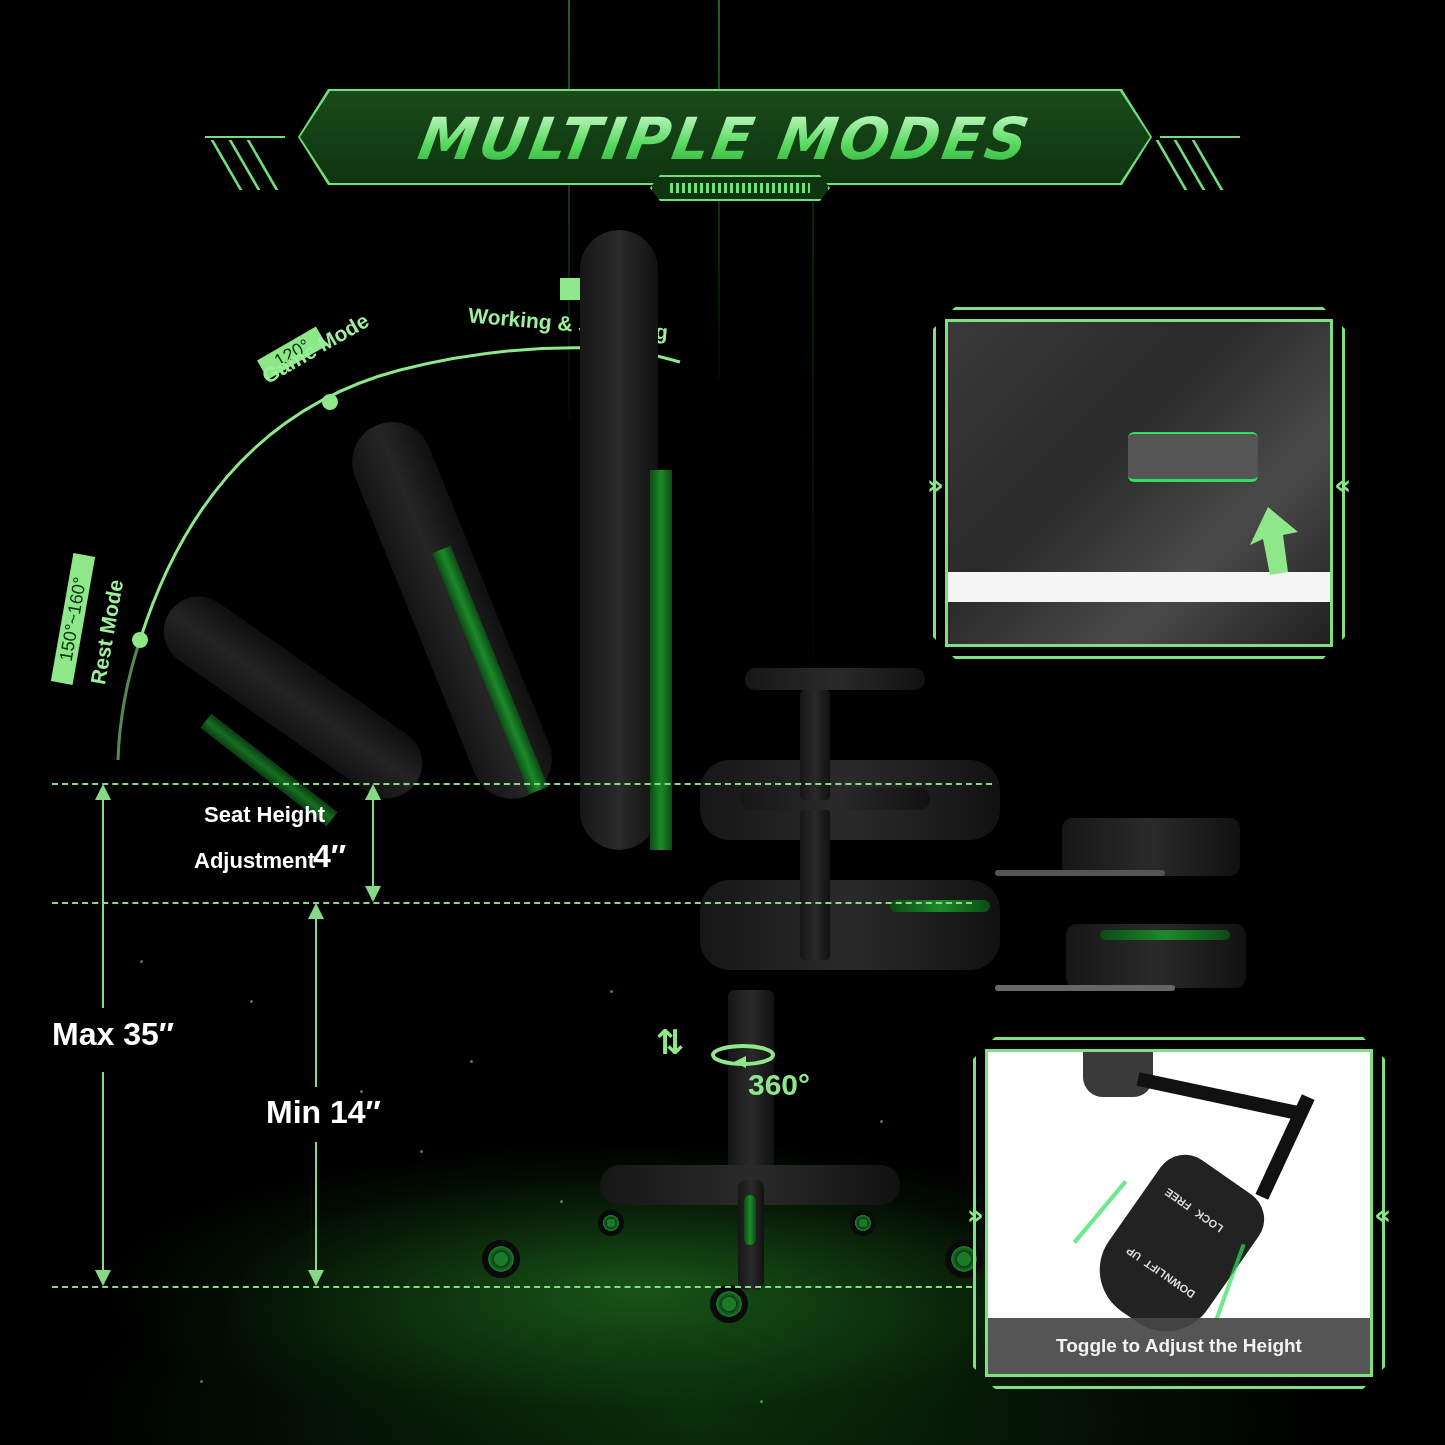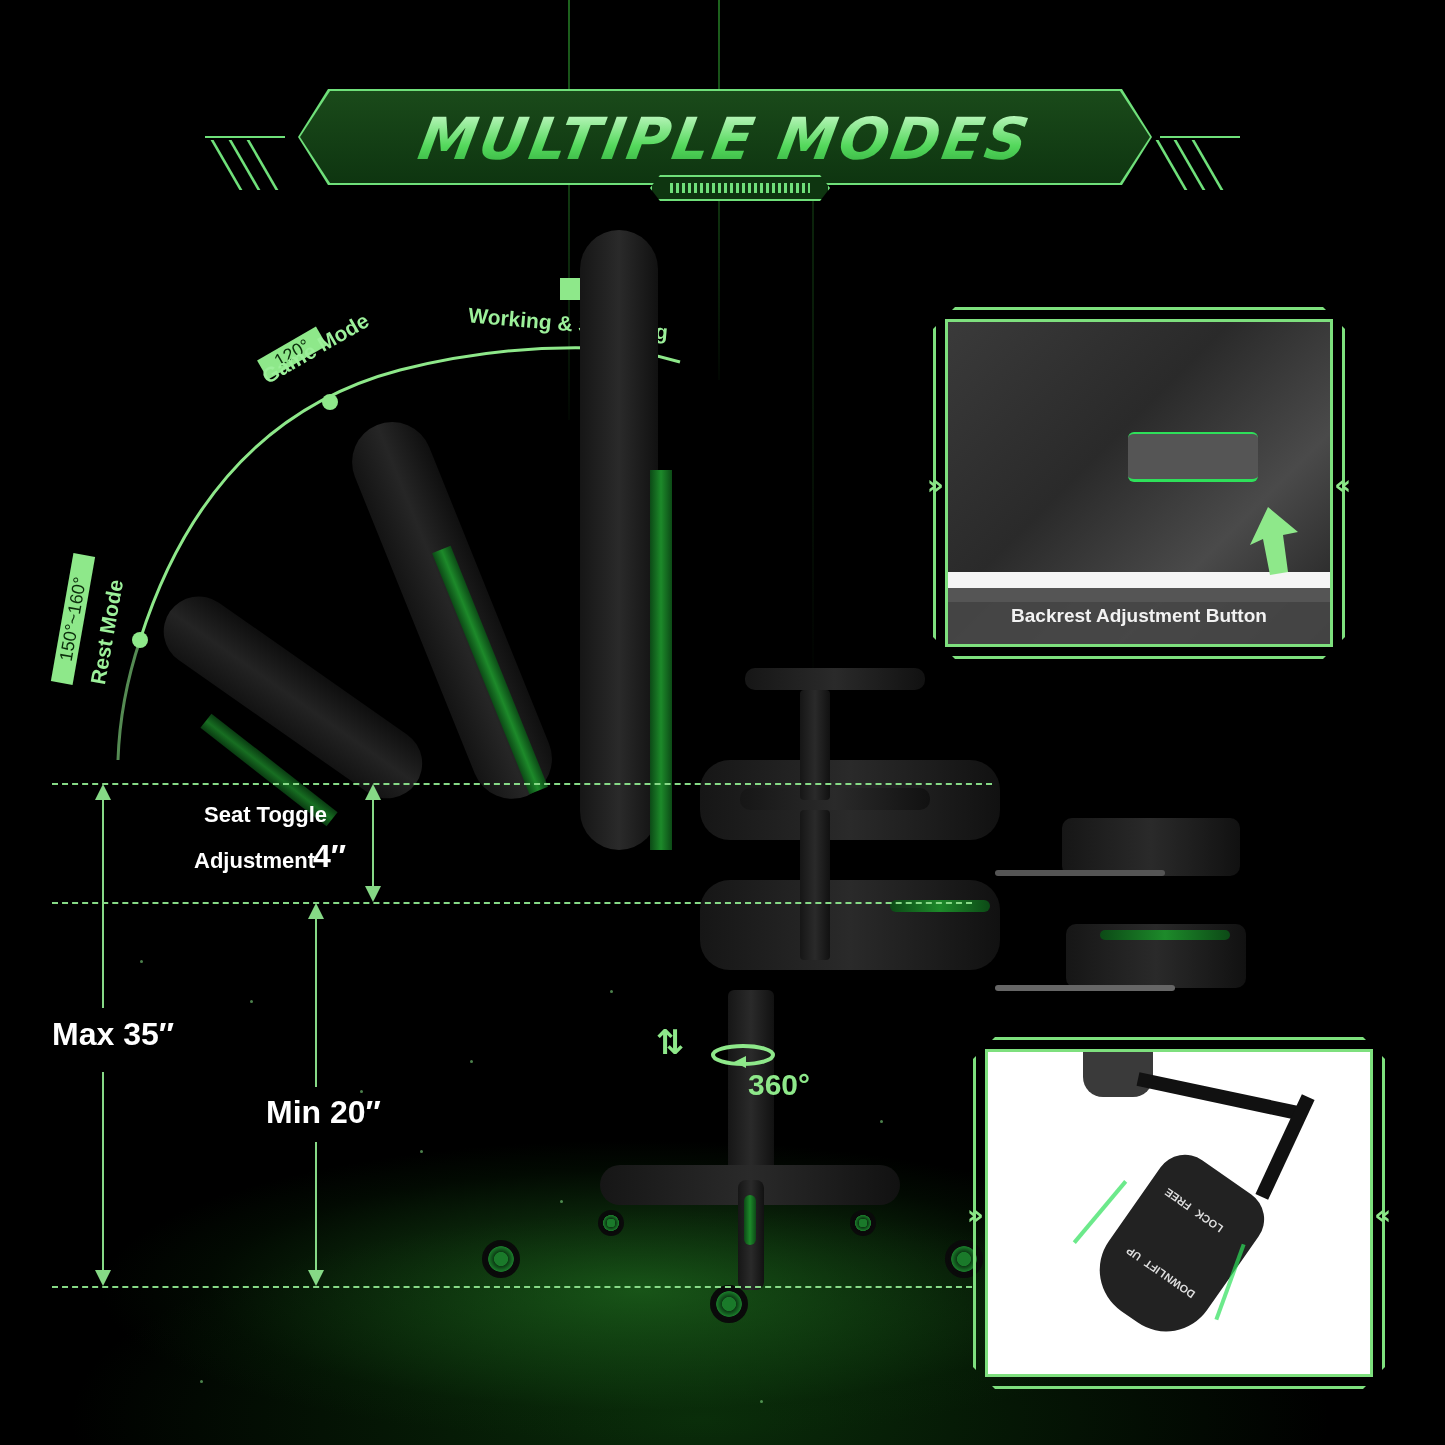--- a/index.html
+++ b/index.html
@@ -180,56 +180,56 @@
   <div class="arr-up" style="left:95px; top:784px;"></div>
   <div class="varrow" style="left:102px; top:798px; height:210px;"></div>
   <div class="varrow" style="left:102px; top:1072px; height:200px;"></div>
   <div class="arr-down" style="left:95px; top:1270px;"></div>
   <div class="measure-text" style="left:52px; top:1016px; font-size:32px;">Max 35″</div>
 
   <div class="arr-up" style="left:308px; top:903px;"></div>
   <div class="varrow" style="left:315px; top:917px; height:170px;"></div>
   <div class="varrow" style="left:315px; top:1142px; height:130px;"></div>
   <div class="arr-down" style="left:308px; top:1270px;"></div>
-  <div class="measure-text" style="left:266px; top:1094px; font-size:32px;">Min 20″</div>
+  <div class="measure-text" style="left:266px; top:1094px; font-size:32px;">Min 14″</div>
 
   <div class="arr-up" style="left:365px; top:784px;"></div>
   <div class="varrow" style="left:372px; top:798px; height:90px;"></div>
   <div class="arr-down" style="left:365px; top:886px;"></div>
-  <div class="measure-text" style="left:204px; top:802px; font-size:22px;">Seat Toggle</div>
+  <div class="measure-text" style="left:204px; top:802px; font-size:22px;">Seat Height</div>
   <div class="measure-text" style="left:194px; top:848px; font-size:22px;">Adjustment</div>
   <div class="measure-text" style="left:313px; top:838px; font-size:32px;">4″</div>
 
   <div class="inset" style="left:933px; top:307px; width:412px; height:352px;">
     <div class="frame-outer"></div>
     <div class="frame-inner" style="background: linear-gradient(135deg, #3a3a3a 0%, #2a2a2a 40%, #4a4a4a 70%, #202020 100%);">
       <div class="abs" style="left:0; top:250px; width:100%; height:30px; background:#f5f5f5;"></div>
       <div class="abs" style="left:180px; top:110px; width:130px; height:50px; background:#555; border-radius:6px; border-bottom:3px solid #2ee05a; border-top:2px solid #2ee05a;"></div>
       <svg class="abs" style="left:290px; top:185px;" width="60" height="70">
         <polygon points="30,0 60,25 45,28 50,65 32,68 25,32 12,38" fill="#8ee88a"></polygon>
       </svg>
-      <div class="caption">Backrest Adjustment Button</div>
     </div>
     <div class="chev" style="left:-6px; top:165px;">»</div>
     <div class="chev" style="right:-6px; top:165px;">«</div>
   </div>
 
   <div class="inset" style="left:973px; top:1037px; width:412px; height:352px;">
     <div class="frame-outer"></div>
     <div class="frame-inner" style="background:#fff;">
       <div class="abs" style="left:95px; top:-10px; width:70px; height:55px; background:#3a3a3a; border-radius:0 0 20px 20px;"></div>
       <div class="abs" style="left:150px; top:20px; width:170px; height:14px; background:#111; transform:rotate(12deg); transform-origin:left;"></div>
       <div class="abs" style="left:290px; top:40px; width:14px; height:110px; background:#111; transform:rotate(25deg);"></div>
       <div class="abs" style="left:130px; top:110px; width:120px; height:170px; background:#222; border-radius:30px 30px 50px 50px; transform:rotate(35deg);">
         <div class="abs" style="left:18px; top:40px; font-size:11px; color:#ddd; font-weight:bold; transform:rotate(180deg); font-family:'Liberation Sans',sans-serif;">FREE</div>
         <div class="abs" style="left:55px; top:40px; font-size:11px; color:#ddd; font-weight:bold; transform:rotate(180deg); font-family:'Liberation Sans',sans-serif;">LOCK</div>
         <div class="abs" style="left:20px; top:110px; font-size:11px; color:#ddd; font-weight:bold; transform:rotate(180deg); font-family:'Liberation Sans',sans-serif;">UP</div>
         <div class="abs" style="left:42px; top:110px; font-size:11px; color:#ddd; font-weight:bold; transform:rotate(180deg); font-family:'Liberation Sans',sans-serif;">LIFT</div>
         <div class="abs" style="left:66px; top:110px; font-size:11px; color:#ddd; font-weight:bold; transform:rotate(180deg); font-family:'Liberation Sans',sans-serif;">DOWN</div>
       </div>
       <div class="abs" style="left:110px; top:120px; width:4px; height:80px; background:#2ee05a; transform:rotate(40deg); opacity:0.7;"></div>
       <div class="abs" style="left:240px; top:190px; width:4px; height:80px; background:#2ee05a; transform:rotate(20deg); opacity:0.7;"></div>
+      <div class="caption">Toggle to Adjust the Height</div>
     </div>
     <div class="chev" style="left:-6px; top:165px;">»</div>
     <div class="chev" style="right:-6px; top:165px;">«</div>
   </div>
 
 </div>
 
 </body></html>

